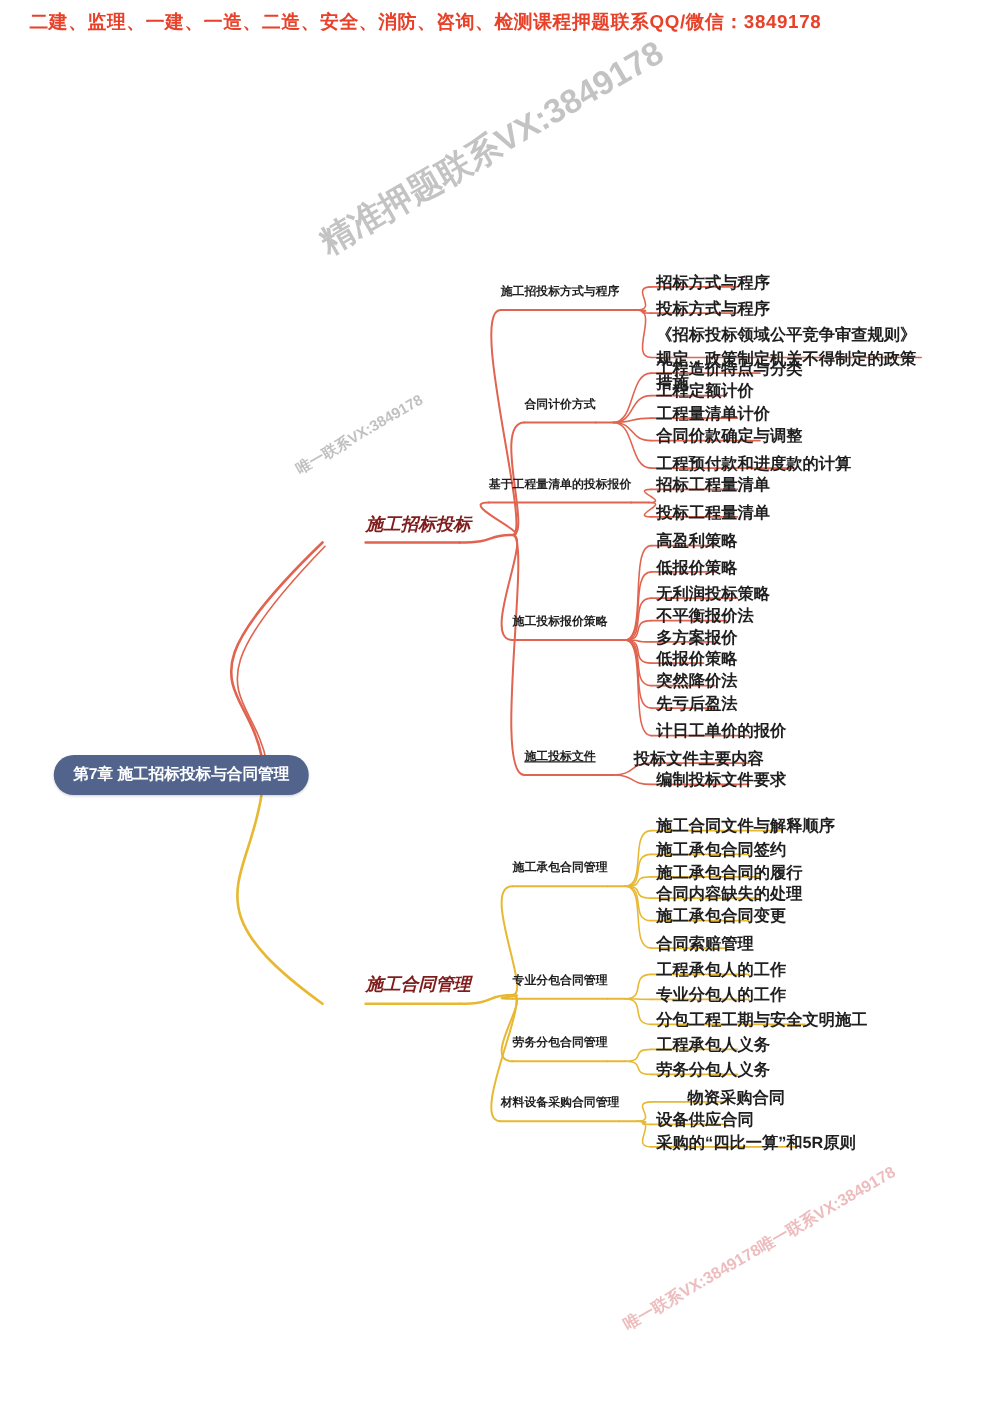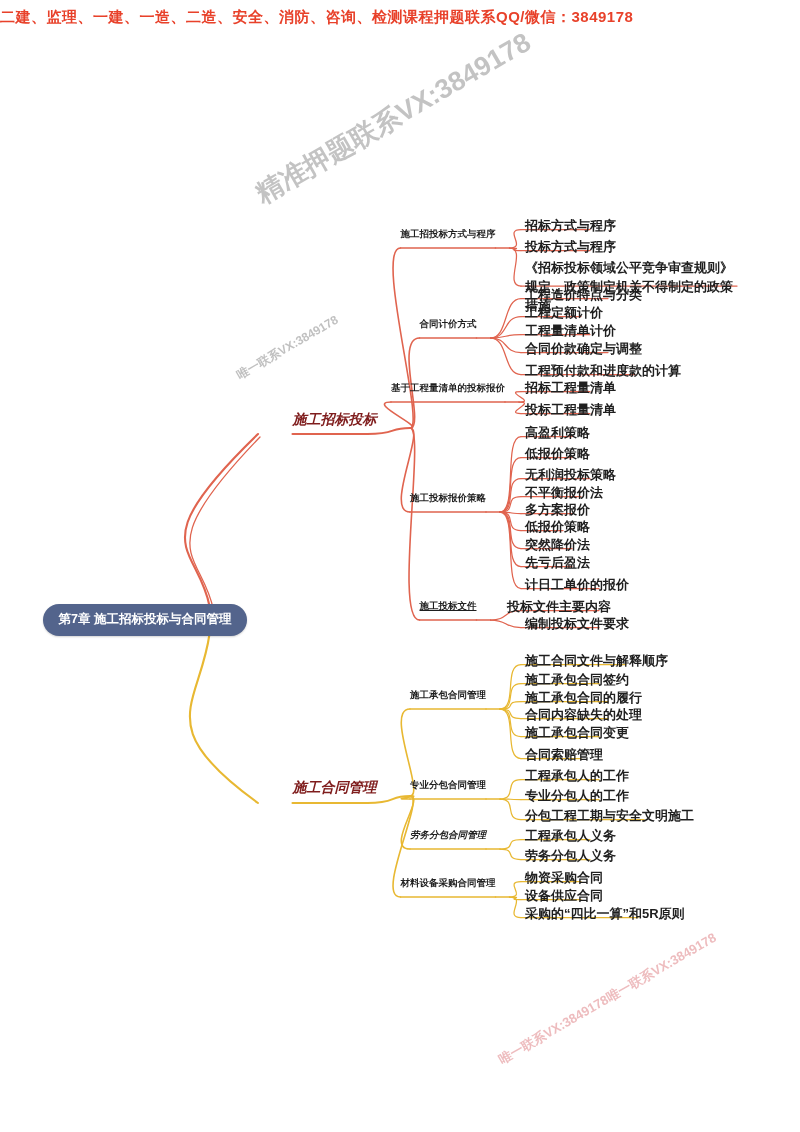--- a/index.html
+++ b/index.html
@@ -3,21 +3,21 @@
 <meta charset="utf-8">
 <style>
   html,body{margin:0;padding:0;background:#ffffff;}
   body{
     width:800px;height:1132px;position:relative;overflow:hidden;
     font-family:"Liberation Sans","DejaVu Sans",sans-serif;
   }
   #stage{position:absolute;inset:0;width:800px;height:1132px;}
 
   .banner{
-    position:absolute;left:0;width:657px;text-align:left;
+    position:absolute;left:0;width:657px;text-align:right;
     color:#e8412a;font-weight:bold;letter-spacing:.5px;
     white-space:nowrap;
   }
   #banner-top{top:8px;font-size:15px;}
   #banner-bottom{top:1101px;font-size:15px;}
 
   
   .wm{
     position:absolute;color:#6b6b6b;opacity:.33;white-space:nowrap;
     font-weight:600;pointer-events:none;user-select:none;
@@ -197,22 +197,22 @@
       <div class="node n-l4" style="left: 525px; top: 652.5px;">施工合同文件与解释顺序</div>
       <div class="node n-l4" style="left: 525px; top: 671.5px;">施工承包合同签约</div>
       <div class="node n-l4" style="left: 525px; top: 689.5px;">施工承包合同的履行</div>
       <div class="node n-l4" style="left: 525px; top: 706.5px;">合同内容缺失的处理</div>
       <div class="node n-l4" style="left: 525px; top: 724.5px;">施工承包合同变更</div>
       <div class="node n-l4" style="left: 525px; top: 746.5px;">合同索赔管理</div>
       <div class="node n-l3" style="left: 410px; top: 779px;">专业分包合同管理</div>
       <div class="node n-l4" style="left: 525px; top: 767.5px;">工程承包人的工作</div>
       <div class="node n-l4" style="left: 525px; top: 787.5px;">专业分包人的工作</div>
       <div class="node n-l4" style="left: 525px; top: 807.5px;">分包工程工期与安全文明施工</div>
-      <div class="node n-l3" style="left: 410px; top: 829px; font-style: italic;">劳务分包合同管理</div>
+      <div class="node n-l3" style="left: 410px; top: 829px;">劳务分包合同管理</div>
       <div class="node n-l4" style="left: 525px; top: 827.5px;">工程承包人义务</div>
       <div class="node n-l4" style="left: 525px; top: 847.5px;">劳务分包人义务</div>
       <div class="node n-l3" style="left: 400.5px; top: 877px;">材料设备采购合同管理</div>
-      <div class="node n-l4" style="left: 525px; top: 869.5px;">物资采购合同</div>
+      <div class="node n-l4" style="left: 550px; top: 869.5px;">物资采购合同</div>
       <div class="node n-l4" style="left: 525px; top: 887.5px;">设备供应合同</div>
       <div class="node n-l4" style="left: 525px; top: 905.5px;">采购的“四比一算”和5R原则</div>
     </div>
 
 </div>
 
 </body></html>

